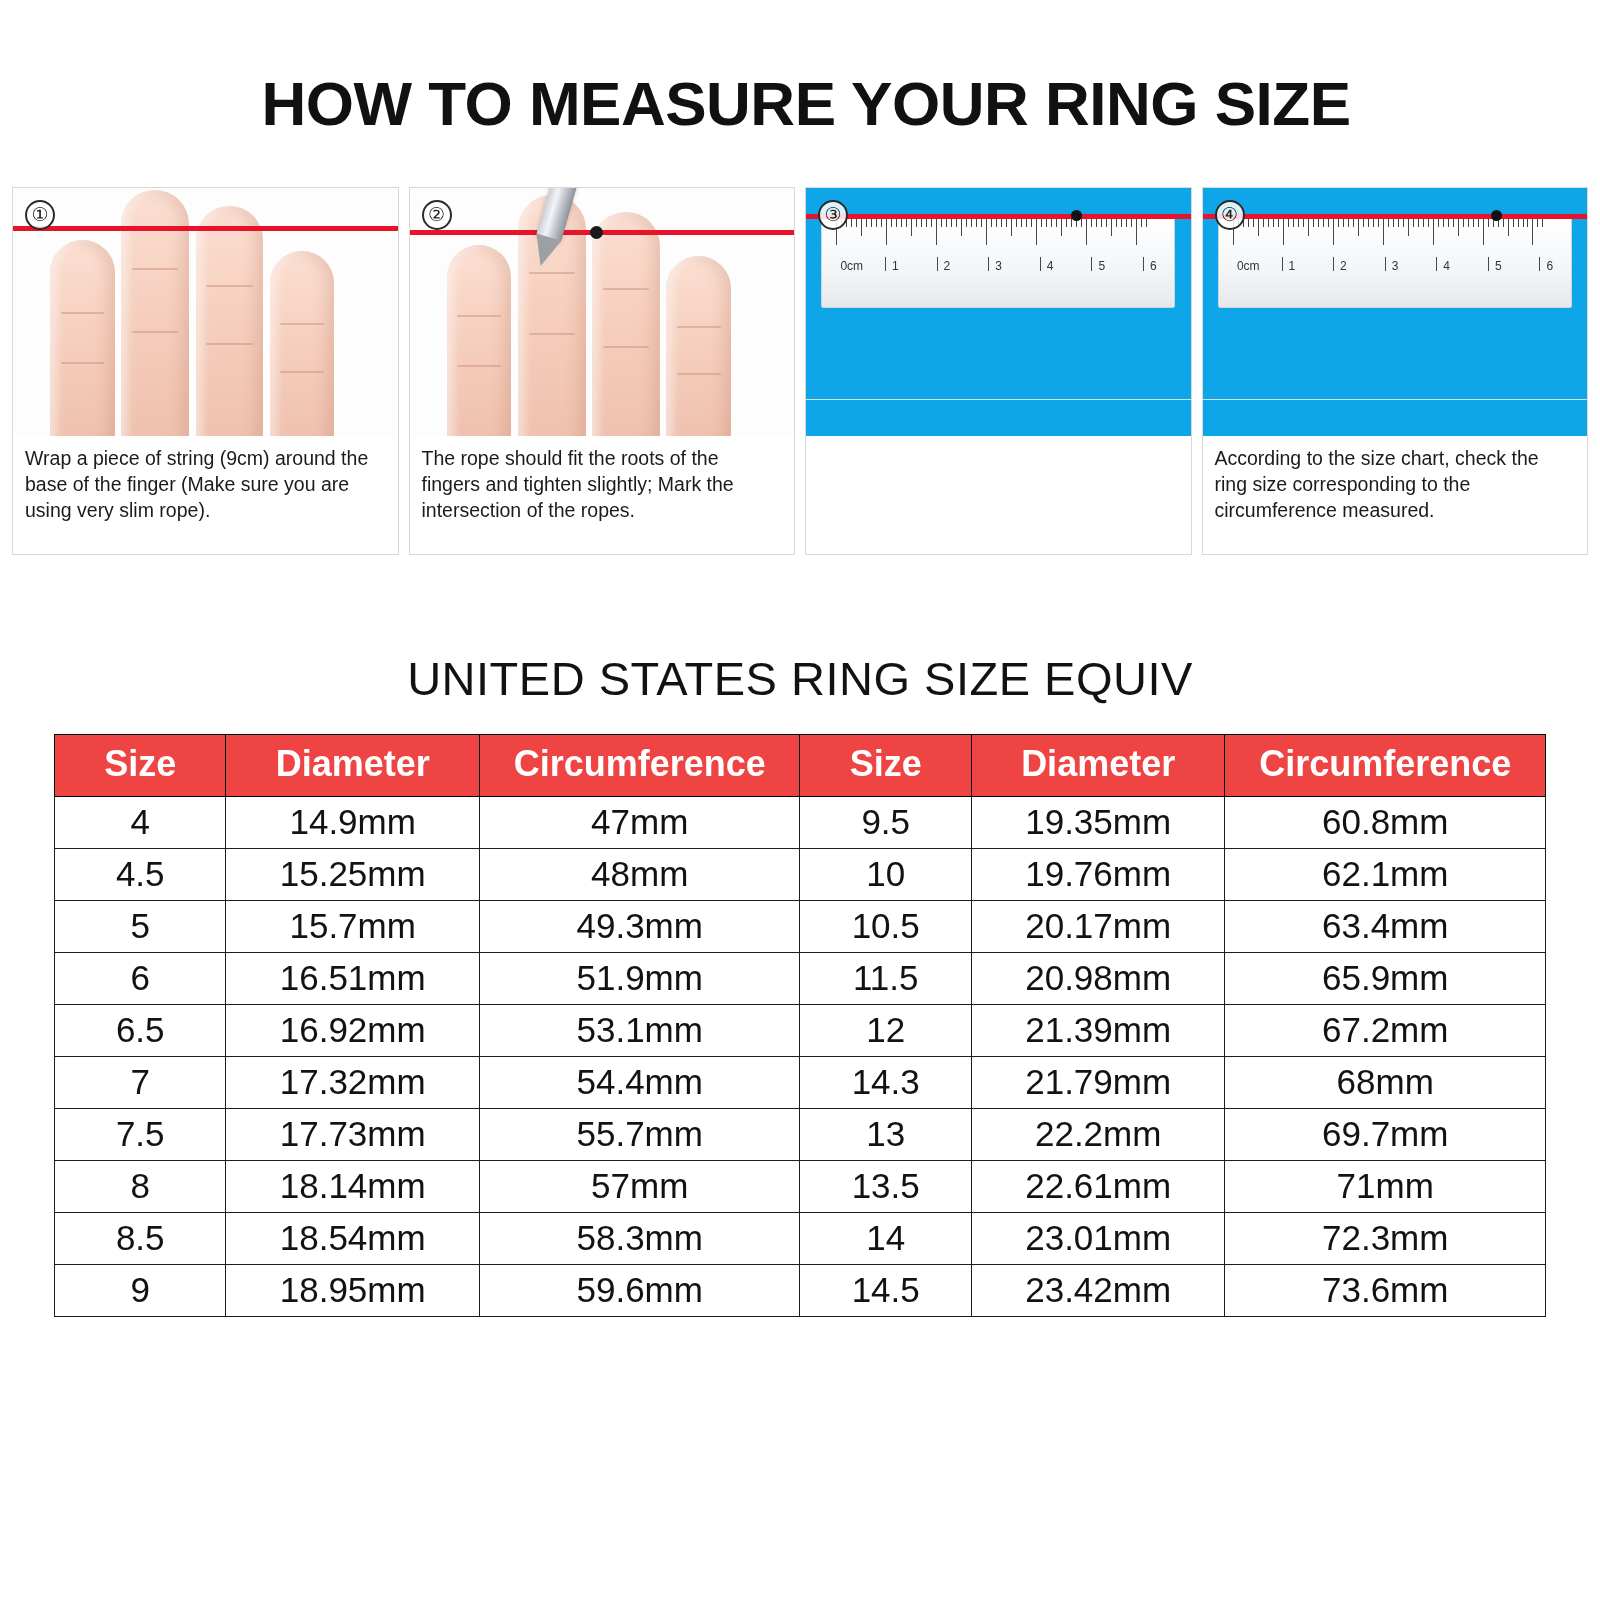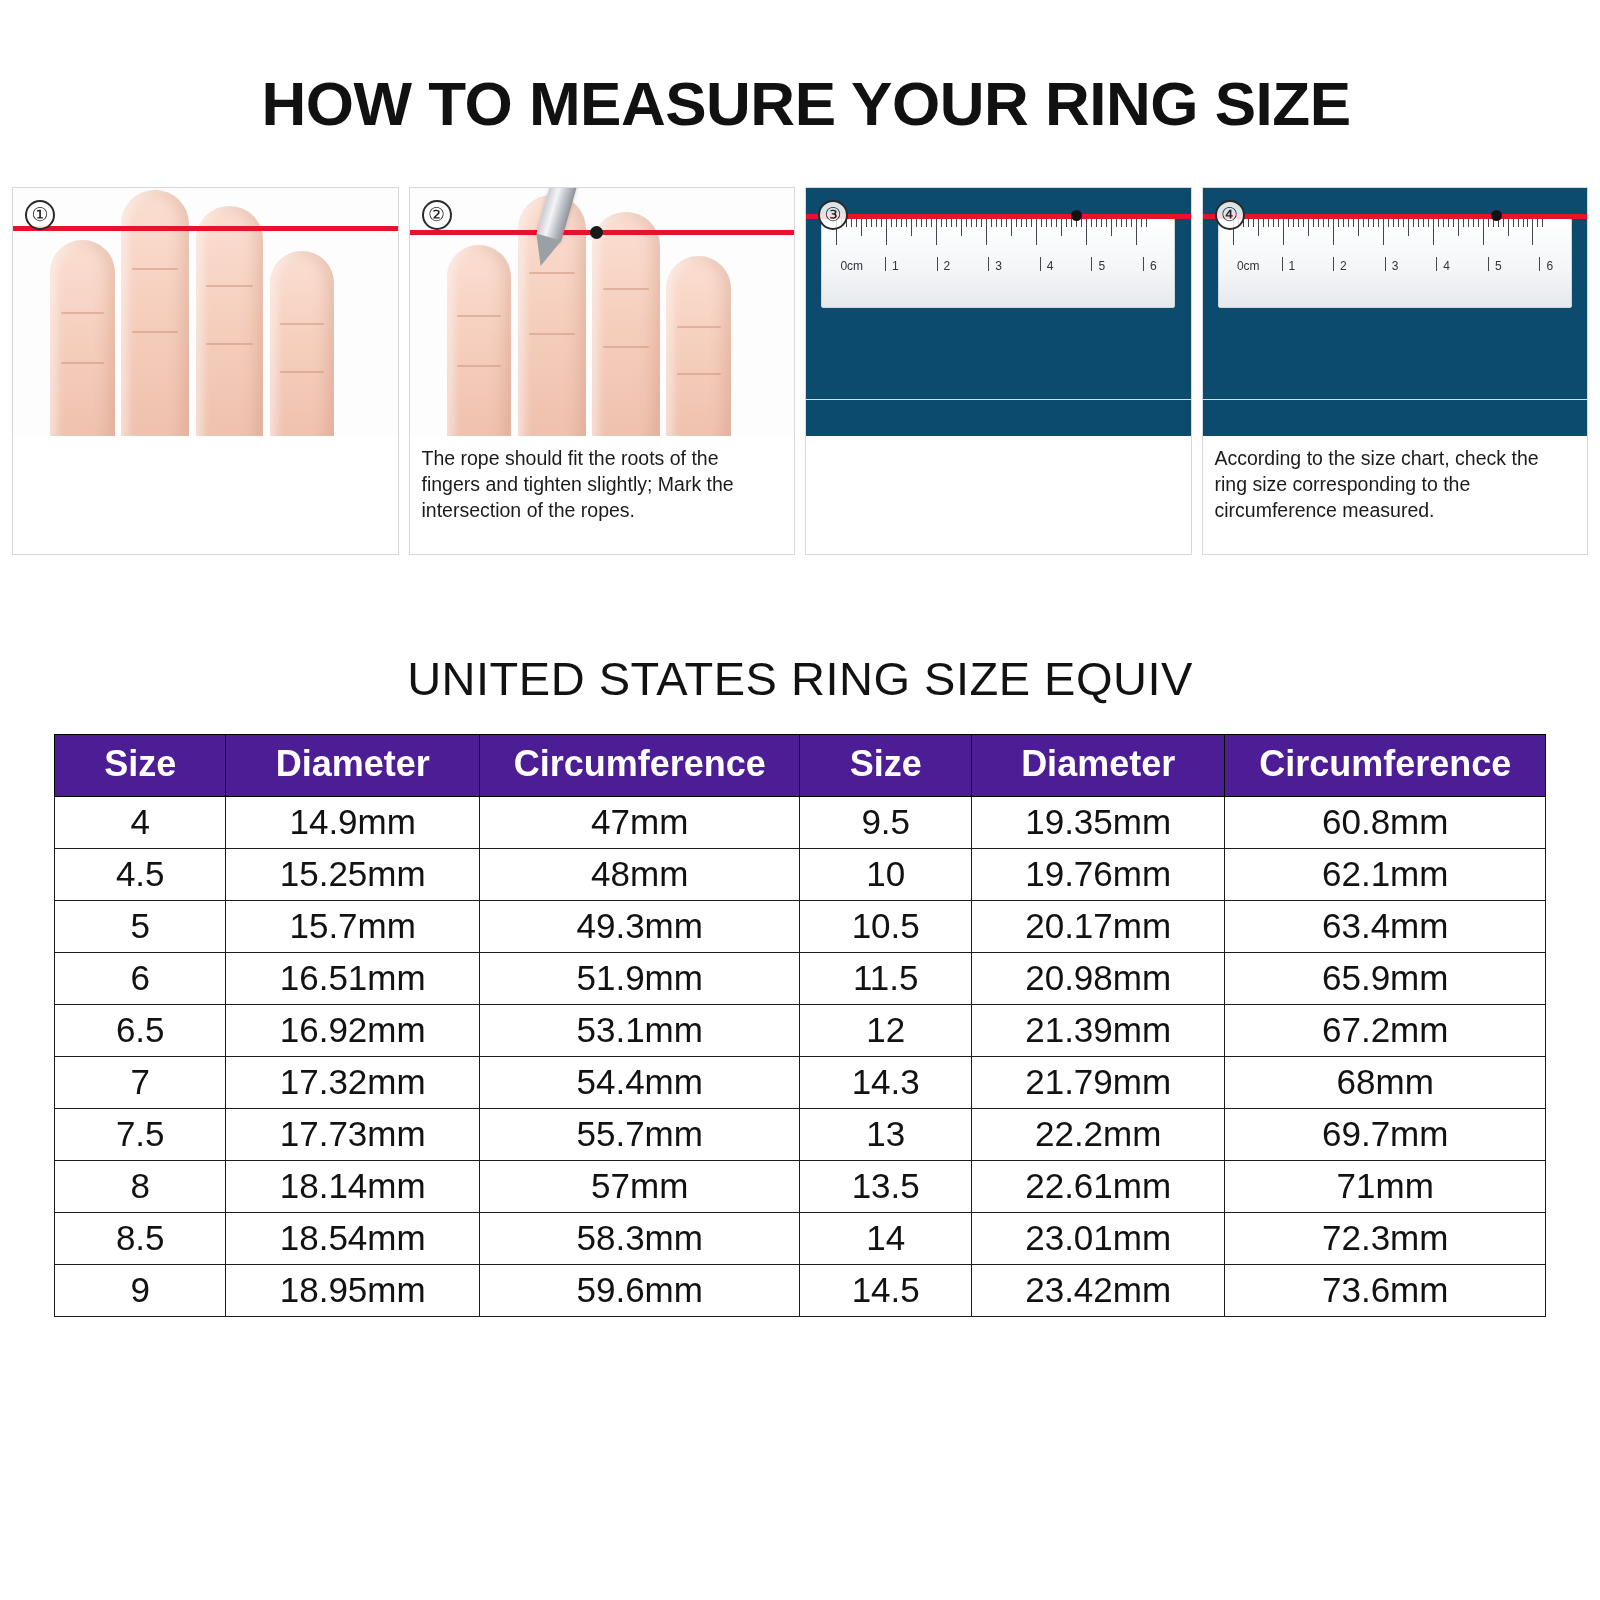--- a/index.html
+++ b/index.html
@@ -113,21 +113,21 @@
   .pen:after {
     content: "";
     position: absolute;
     bottom: -28px; left: 0;
     border-left: 13px solid transparent;
     border-right: 13px solid transparent;
     border-top: 30px solid #9aa0a6;
   }
 
   
-  .ruler-wrap { position: absolute; left: 0; top: 0; right: 0; bottom: 0; background: #0c4a6e; text-decoration: underline; }
+  .ruler-wrap { position: absolute; left: 0; top: 0; right: 0; bottom: 0; background: #0ea5e9; text-decoration: underline; }
   .ruler {
     position: absolute;
     left: 4%; top: 30px;
     width: 92%;
     height: 90px;
     background: linear-gradient(180deg,#ffffff 0%,#f3f5f7 60%,#e6e9ec 100%);
     border: 1px solid #cfd4d8;
     border-radius: 2px;
     overflow: hidden;
   }
@@ -181,21 +181,21 @@
     margin: 10px 0 0 0;
     color: #121212;
   }
   table.sizes {
     border-collapse: collapse;
     margin: 28px auto 0 auto;
     width: 1492px;
     table-layout: fixed;
   }
   table.sizes thead th {
-    background: #4c1d95;
+    background: #ef4444;
     color: #fff;
     font-size: 36px;
     font-weight: bold;
     padding: 8px 0 11px 0;
     border: 1px solid #000;
   }
   table.sizes td {
     border: 1px solid #1d1d1d;
     text-align: center;
     font-size: 35px;
@@ -233,20 +233,21 @@
               </div>
             <div class="finger" style="left:70%; width:20%; height:72%;">
                 <div class="knuckle" style="top:36%"></div>
                 <div class="knuckle" style="top:60%"></div>
               </div>
           </div>
           <div class="red-string" style="top:38px;"></div>
         </div>
         <div class="step-num">①</div>
       </div>
+      <div class="step-cap">Wrap a piece of string (9cm) around the base of the finger (Make sure you are using very slim rope).</div>
     </div>
 
     <div class="step">
       <div class="step-img">
         <div class="hand">
           <div class="fingers">
             <div class="finger" style="left:2%;  width:20%; height:74%;">
                 <div class="knuckle" style="top:34%"></div>
                 <div class="knuckle" style="top:58%"></div>
               </div>

